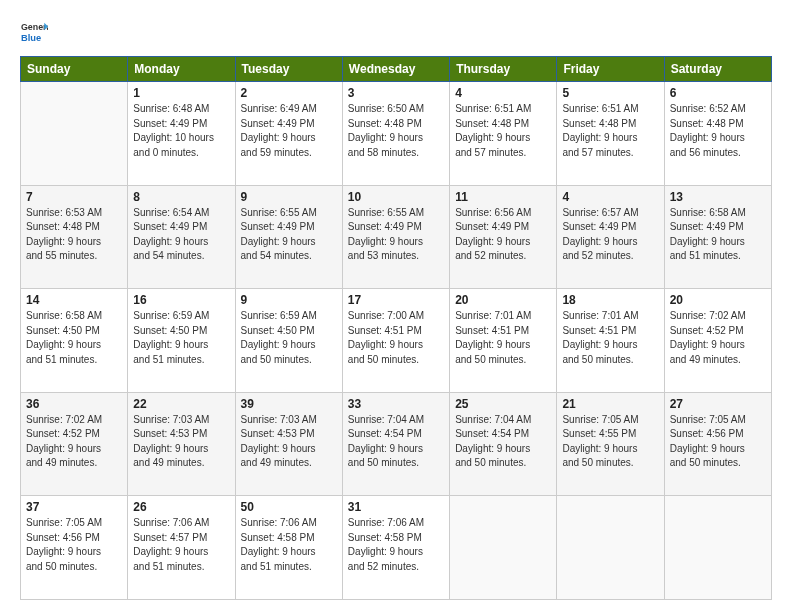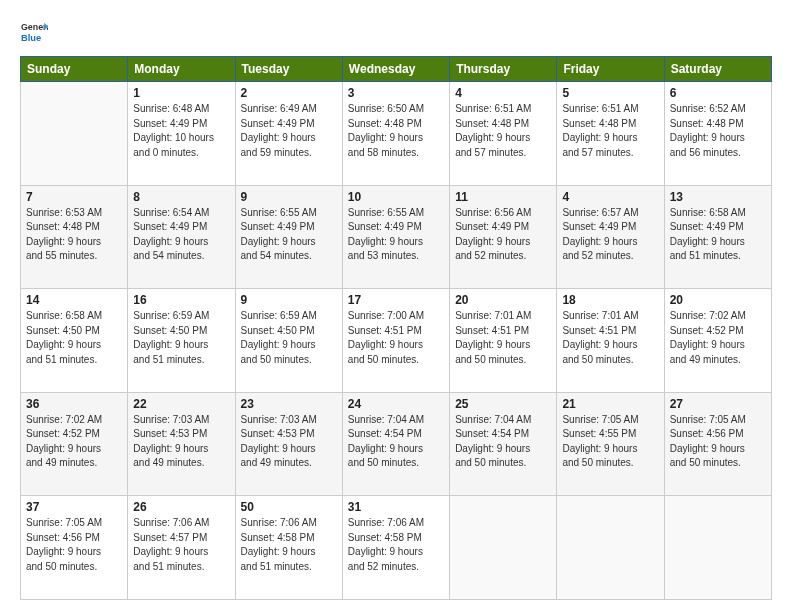--- a/index.html
+++ b/index.html
@@ -226,25 +226,25 @@
         <tr>
           <td>
             <span class="day-number">36</span>
             <div class="day-info">Sunrise: 7:02 AM<br>Sunset: 4:52 PM<br>Daylight: 9 hours<br>and 49 minutes.</div>
           </td>
           <td>
             <span class="day-number">22</span>
             <div class="day-info">Sunrise: 7:03 AM<br>Sunset: 4:53 PM<br>Daylight: 9 hours<br>and 49 minutes.</div>
           </td>
           <td>
-            <span class="day-number">23</span>
+            <span class="day-number">39</span>
             <div class="day-info">Sunrise: 7:03 AM<br>Sunset: 4:53 PM<br>Daylight: 9 hours<br>and 49 minutes.</div>
           </td>
           <td>
-            <span class="day-number">24</span>
+            <span class="day-number">33</span>
             <div class="day-info">Sunrise: 7:04 AM<br>Sunset: 4:54 PM<br>Daylight: 9 hours<br>and 50 minutes.</div>
           </td>
           <td>
             <span class="day-number">25</span>
             <div class="day-info">Sunrise: 7:04 AM<br>Sunset: 4:54 PM<br>Daylight: 9 hours<br>and 50 minutes.</div>
           </td>
           <td>
             <span class="day-number">21</span>
             <div class="day-info">Sunrise: 7:05 AM<br>Sunset: 4:55 PM<br>Daylight: 9 hours<br>and 50 minutes.</div>
           </td>

